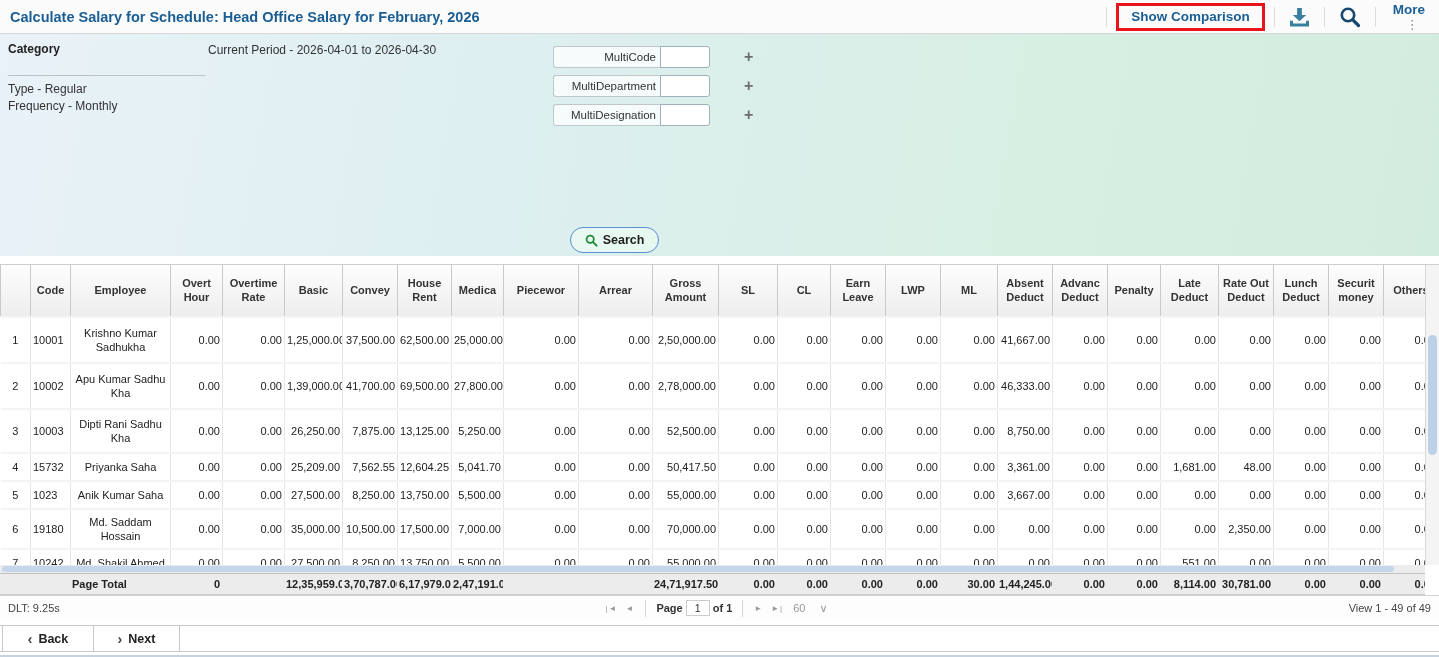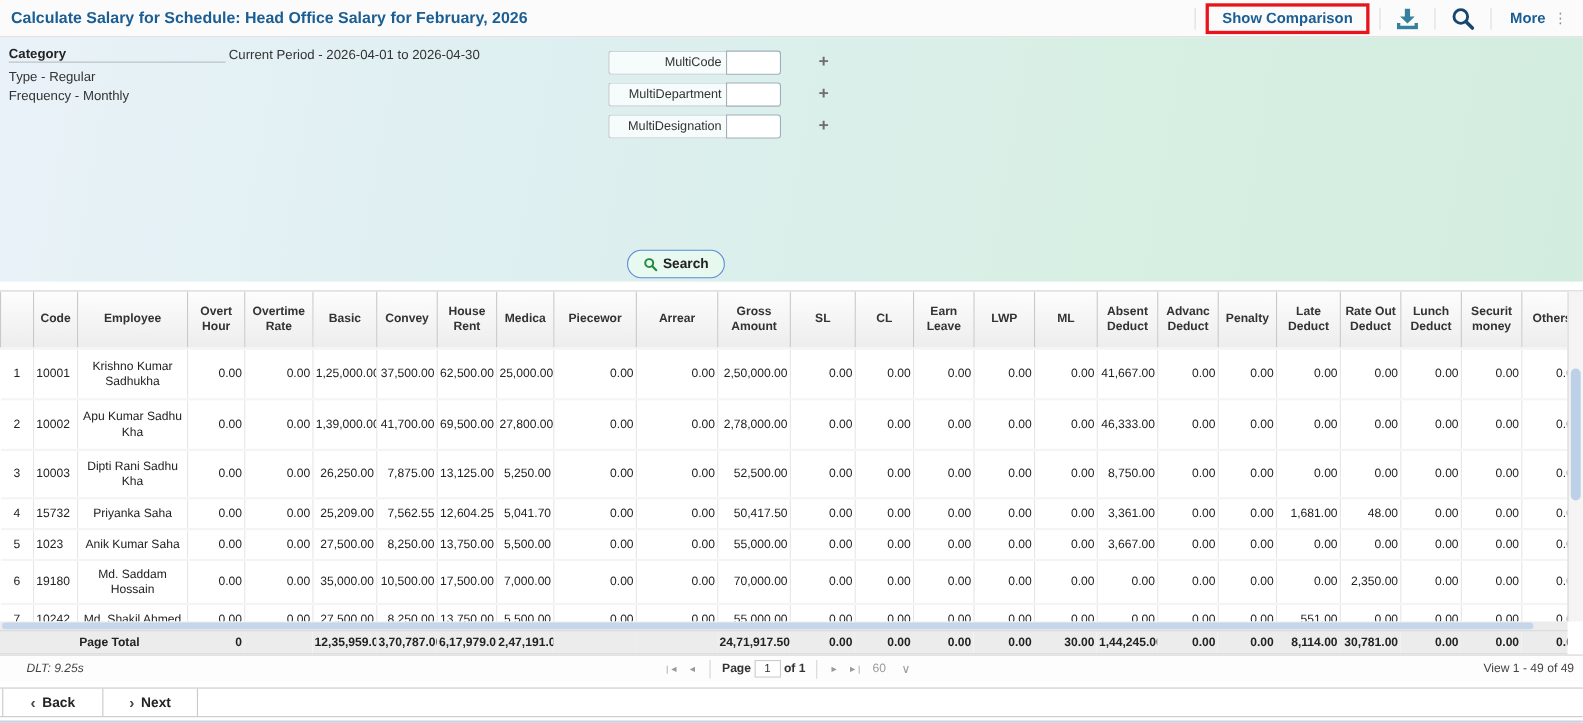--- a/index.html
+++ b/index.html
@@ -10,30 +10,30 @@
   .topbar { height:34px; background:#fbfbfb; border-bottom:1px solid #d6d6d6;
     display:flex; align-items:center; justify-content:space-between; padding:0 6px 0 10px; }
   .title { color:#1a5e94; font-size:14.5px; font-weight:bold; }
   .topbar-right { display:flex; align-items:center; height:100%; }
   .tsep { width:1px; height:20px; background:#ddd; margin:0 9px; }
   .annot { border:3px solid #e8141b; padding:1px 12px; display:flex; align-items:center; height:28px; }
   .link-btn { background:none; border:none; color:#1a5e94; font-size:13.5px; font-weight:bold;
     font-family:inherit; cursor:pointer; }
   .icon-btn { background:none; border:none; cursor:pointer; display:flex; align-items:center; padding:0 4px; }
   .more-btn { background:none; border:none; color:#1a5e94; font-size:13.5px; font-weight:bold;
-    font-family:inherit; cursor:pointer; display:flex; align-items:center; padding:0 8px; }
+    font-family:inherit; cursor:pointer; display:flex; align-items:center; padding:0 8px;flex-direction:column; }
   .more-dots { color:#8a8a8a; margin-left:7px; font-size:13px; font-weight:normal; }
 
   
   .filter-panel { position:relative; height:222px;
     background:linear-gradient(100deg,#e9f2f8 0%,#ddeff0 35%,#d7efe2 75%,#d3ece0 100%);
     font-size:12px; color:#333; }
   .fcol { position:absolute; top:8px; }
   .fcol .fhead { font-weight:bold; color:#222; border-bottom:1px solid rgba(110,110,110,.35);
-    padding-bottom:0; margin-bottom:5px; }
+    padding-bottom:19px; margin-bottom:5px; }
   .fcol .fline { line-height:17px; }
   .fcol.cat  { left:8px;  width:197px; }
   .fcol.pay  { left:208px; width:357px; }
   .multi-col { position:absolute; left:553px; top:12px; }
   .mrow { display:flex; align-items:center; margin-bottom:7px; height:22px; }
   .mlabel { width:107px; height:22px; background:rgba(252,254,255,.8); border:1px solid #bfc7cc;
     border-right:none; border-radius:3px 0 0 3px; font-size:11.5px; color:#333;
     display:block; line-height:20px; text-align:right; padding:0 4px; overflow:hidden; white-space:nowrap; }
   .minput { width:50px; height:22px; border:1px solid #9fb0ba; border-radius:0 3px 3px 0;
     background:#fff; font-size:11px; padding:0 3px; font-family:inherit; }
@@ -64,21 +64,21 @@
   table.t td { background:#ececec; font-weight:bold; color:#222; padding:1px 2px;
     border-bottom:1px solid #c9c9c9; overflow:hidden; white-space:nowrap; height:20px; }
   .vscroll { position:absolute; top:0; right:0; width:14px; height:300px;
     background:#f4f4f4; border-left:1px solid #d8d8d8; }
   .vthumb { position:absolute; left:2px; top:70px; width:9px; height:120px;
     background:#bcd0e8; border-radius:5px; }
 
   
   .grid-footer { width:1439px; height:25px; border-top:1px solid #d2d2d2; background:#fdfdfd;
     display:flex; align-items:center; font-size:11px; color:#444; position:relative; }
-  .dlt { padding-left:24px;font-style:italic; }
+  .dlt { padding-left:8px; }
   .pager { position:absolute; left:50%; transform:translateX(-50%); display:flex;
     align-items:center; height:100%; color:#9a9a9a; }
   .pg-ico { font-size:8px; letter-spacing:1px; margin:0 4px; cursor:pointer; }
   .pg-sep { width:1px; height:17px; background:#d5d5d5; margin:0 7px; }
   .pg-lbl { color:#333; font-weight:bold; margin:0 3px; }
   .pg-input { width:24px; height:16px; border:1px solid #ccc; text-align:center;
     font-size:10.5px; font-family:inherit; color:#333; }
   .pg-size { color:#9a9a9a; margin:0 10px 0 6px; display:flex; align-items:center; gap:14px;
     cursor:pointer; }
   .view-count { position:absolute; right:8px; color:#444; }

